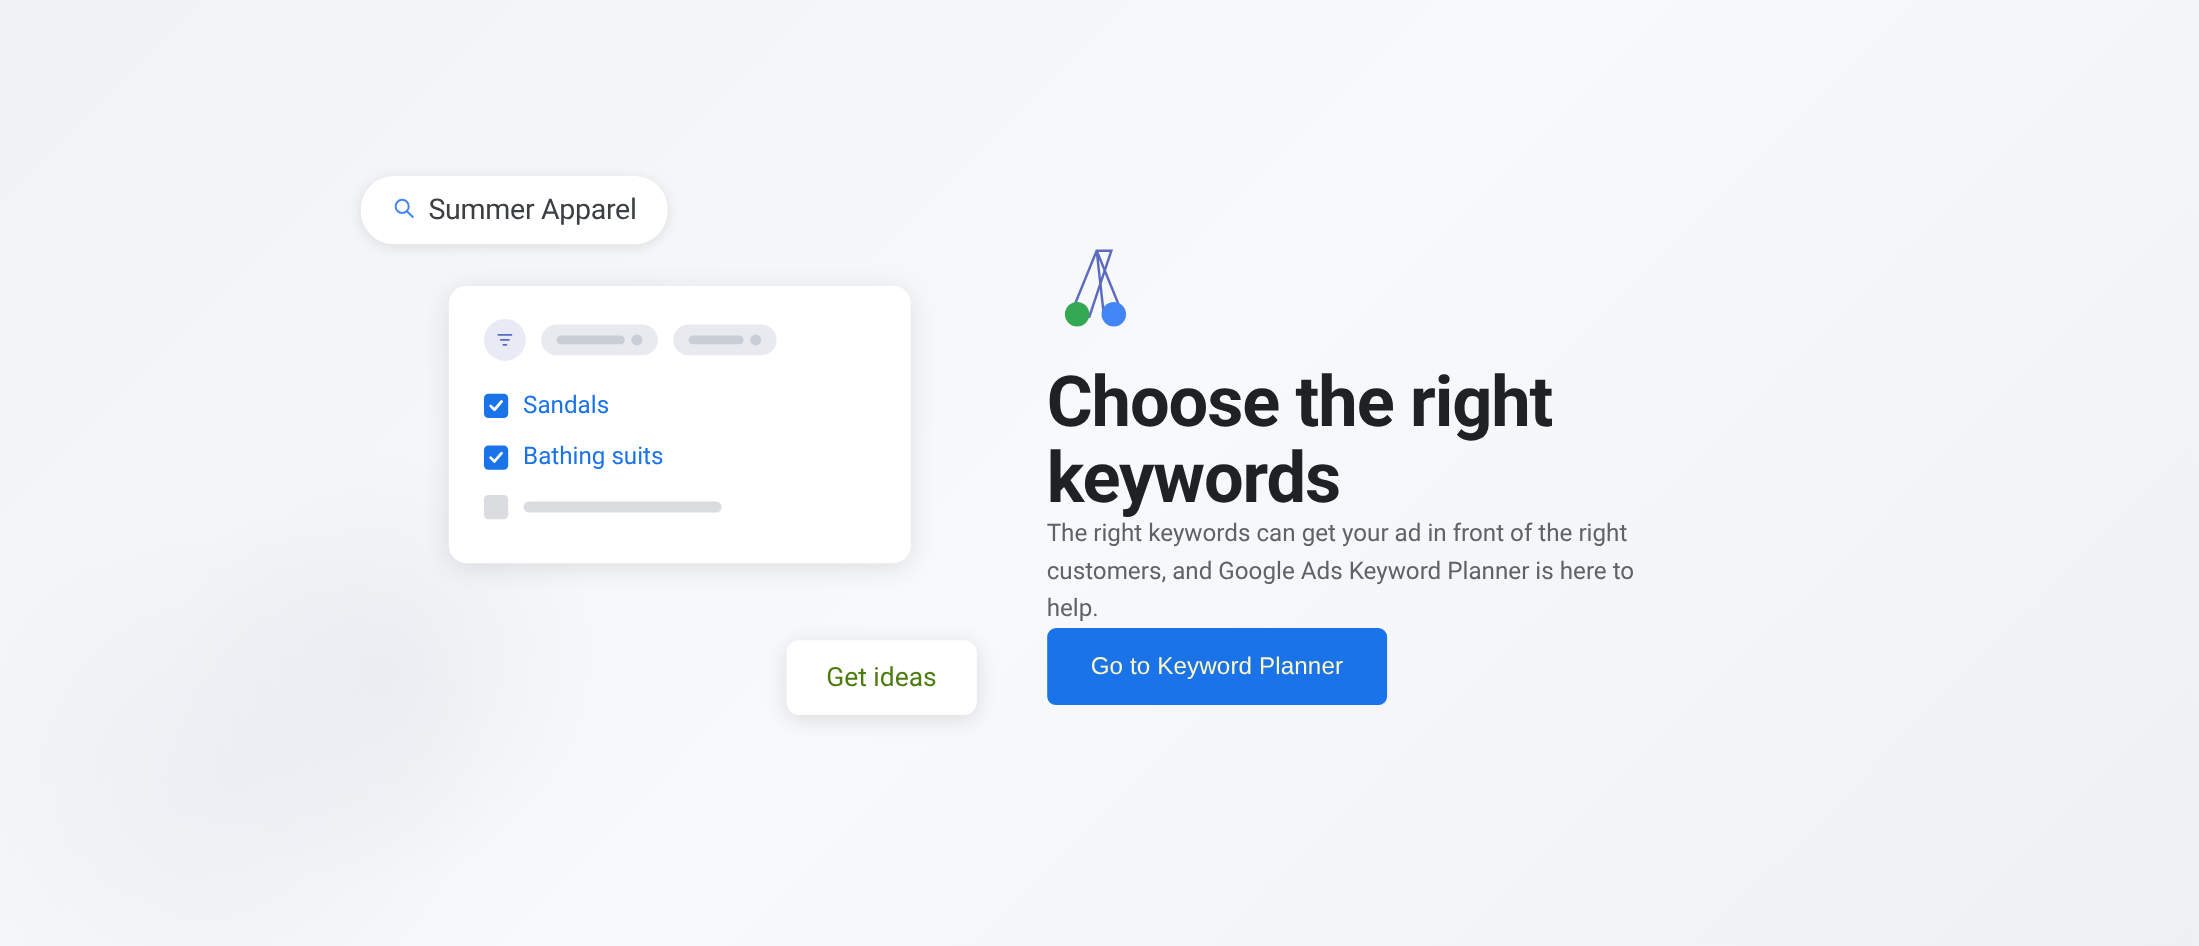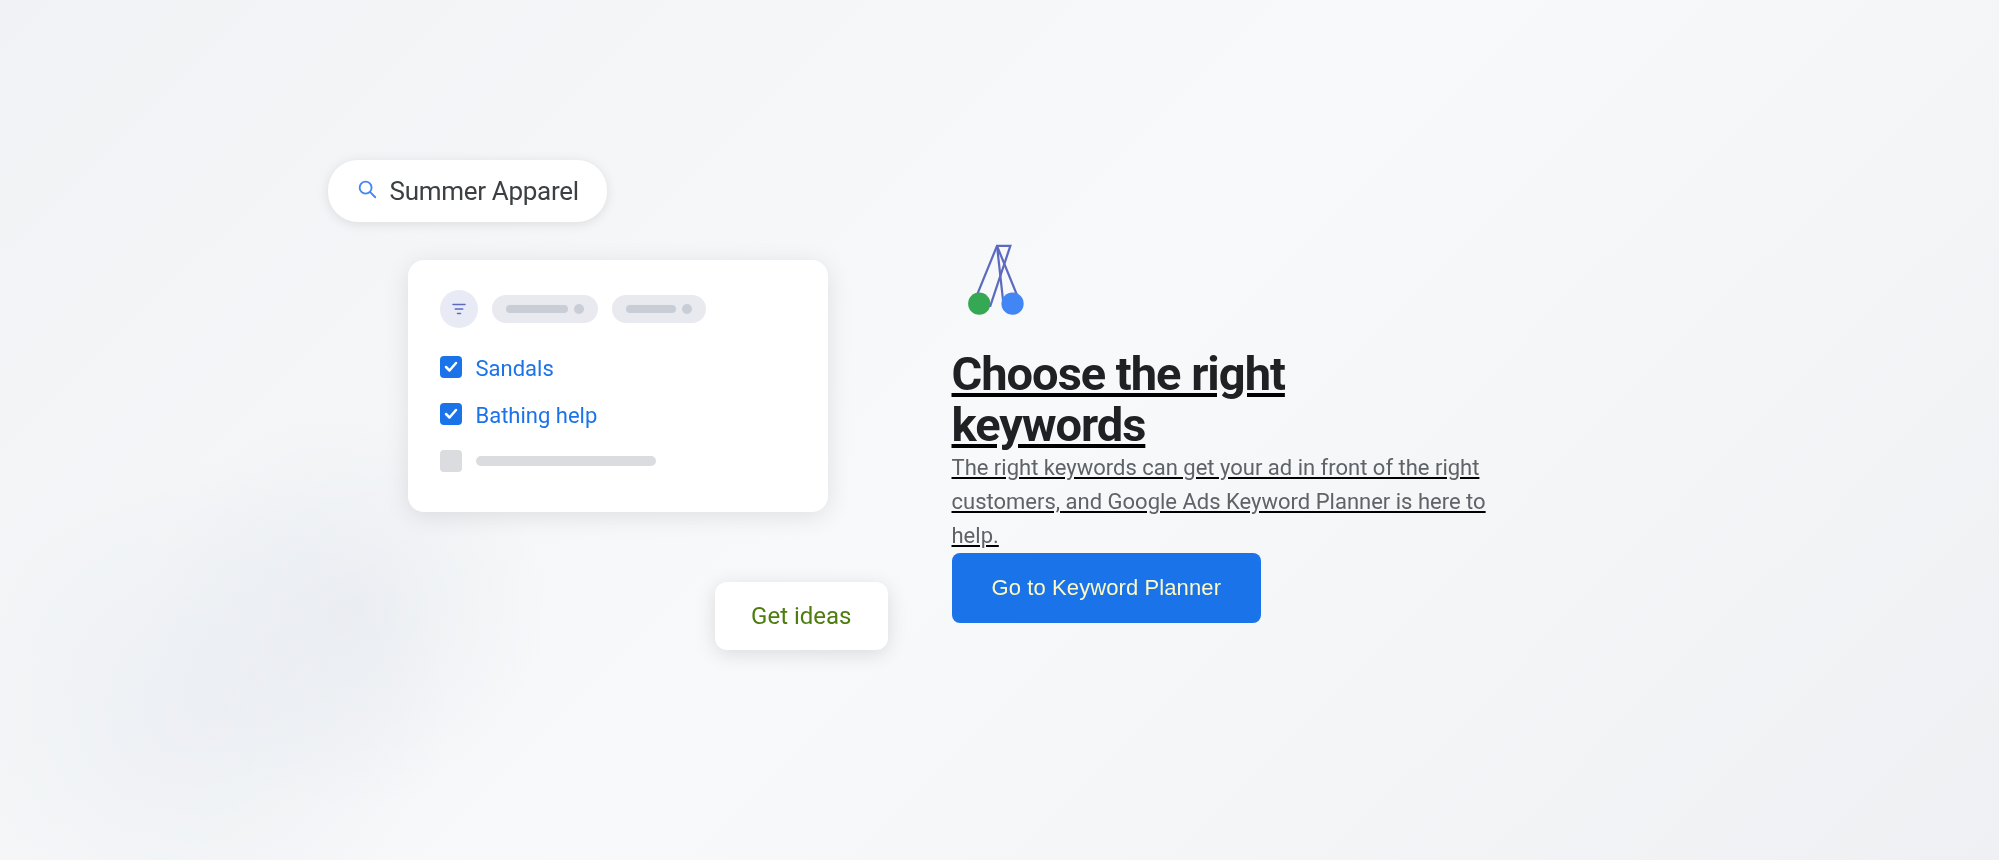--- a/index.html
+++ b/index.html
@@ -53,21 +53,20 @@
     .content-container {
       display: flex;
       align-items: center;
       justify-content: center;
       gap: 64px;
       width: 100%;
       max-width: 1600px;
       padding: 0 100px;
       position: relative;
       z-index: 1;
-      text-decoration: underline;
     }
 
     
     .left-panel {
       position: relative;
       width: 580px;
       height: 560px;
       flex-shrink: 0;
     }
 
@@ -155,20 +154,21 @@
     .filter-pill-dot {
       width: 10px;
       height: 10px;
       border-radius: 50%;
       background: #c9cdd6;
     }
 
     
     .keyword-row {
       display: flex;
+      align-items: center;
       gap: 14px;
       margin-bottom: 22px;
     }
 
     .checkbox-checked {
       width: 22px;
       height: 22px;
       background: #1a73e8;
       border-radius: 4px;
       display: flex;
@@ -244,21 +244,21 @@
     .google-ads-logo {
       margin-bottom: 28px;
     }
 
     .logo-svg {
       width: 90px;
       height: 80px;
     }
 
     .headline {
-      font-size: 47px;
+      font-size: 64px;
       font-weight: 700;
       color: #202124;
       line-height: 1.08;
       letter-spacing: -1px;
     }
 
     .description {
       font-size: 22px;
       color: #5f6368;
       line-height: 1.55;
@@ -327,21 +327,21 @@
           </div>
           <span class="keyword-label">Sandals</span>
         </div>
 
         <div class="keyword-row">
           <div class="checkbox-checked">
             <svg viewBox="0 0 14 14">
               <polyline points="2,7 5.5,10.5 12,3" fill="none" stroke="white" stroke-width="2.5" stroke-linecap="round" stroke-linejoin="round"></polyline>
             </svg>
           </div>
-          <span class="keyword-label">Bathing help</span>
+          <span class="keyword-label">Bathing suits</span>
         </div>
 
         <div class="placeholder-row">
           <div class="placeholder-checkbox"></div>
           <div class="placeholder-text-bar"></div>
         </div>
 
       </div>
 
       <div class="get-ideas-btn">

